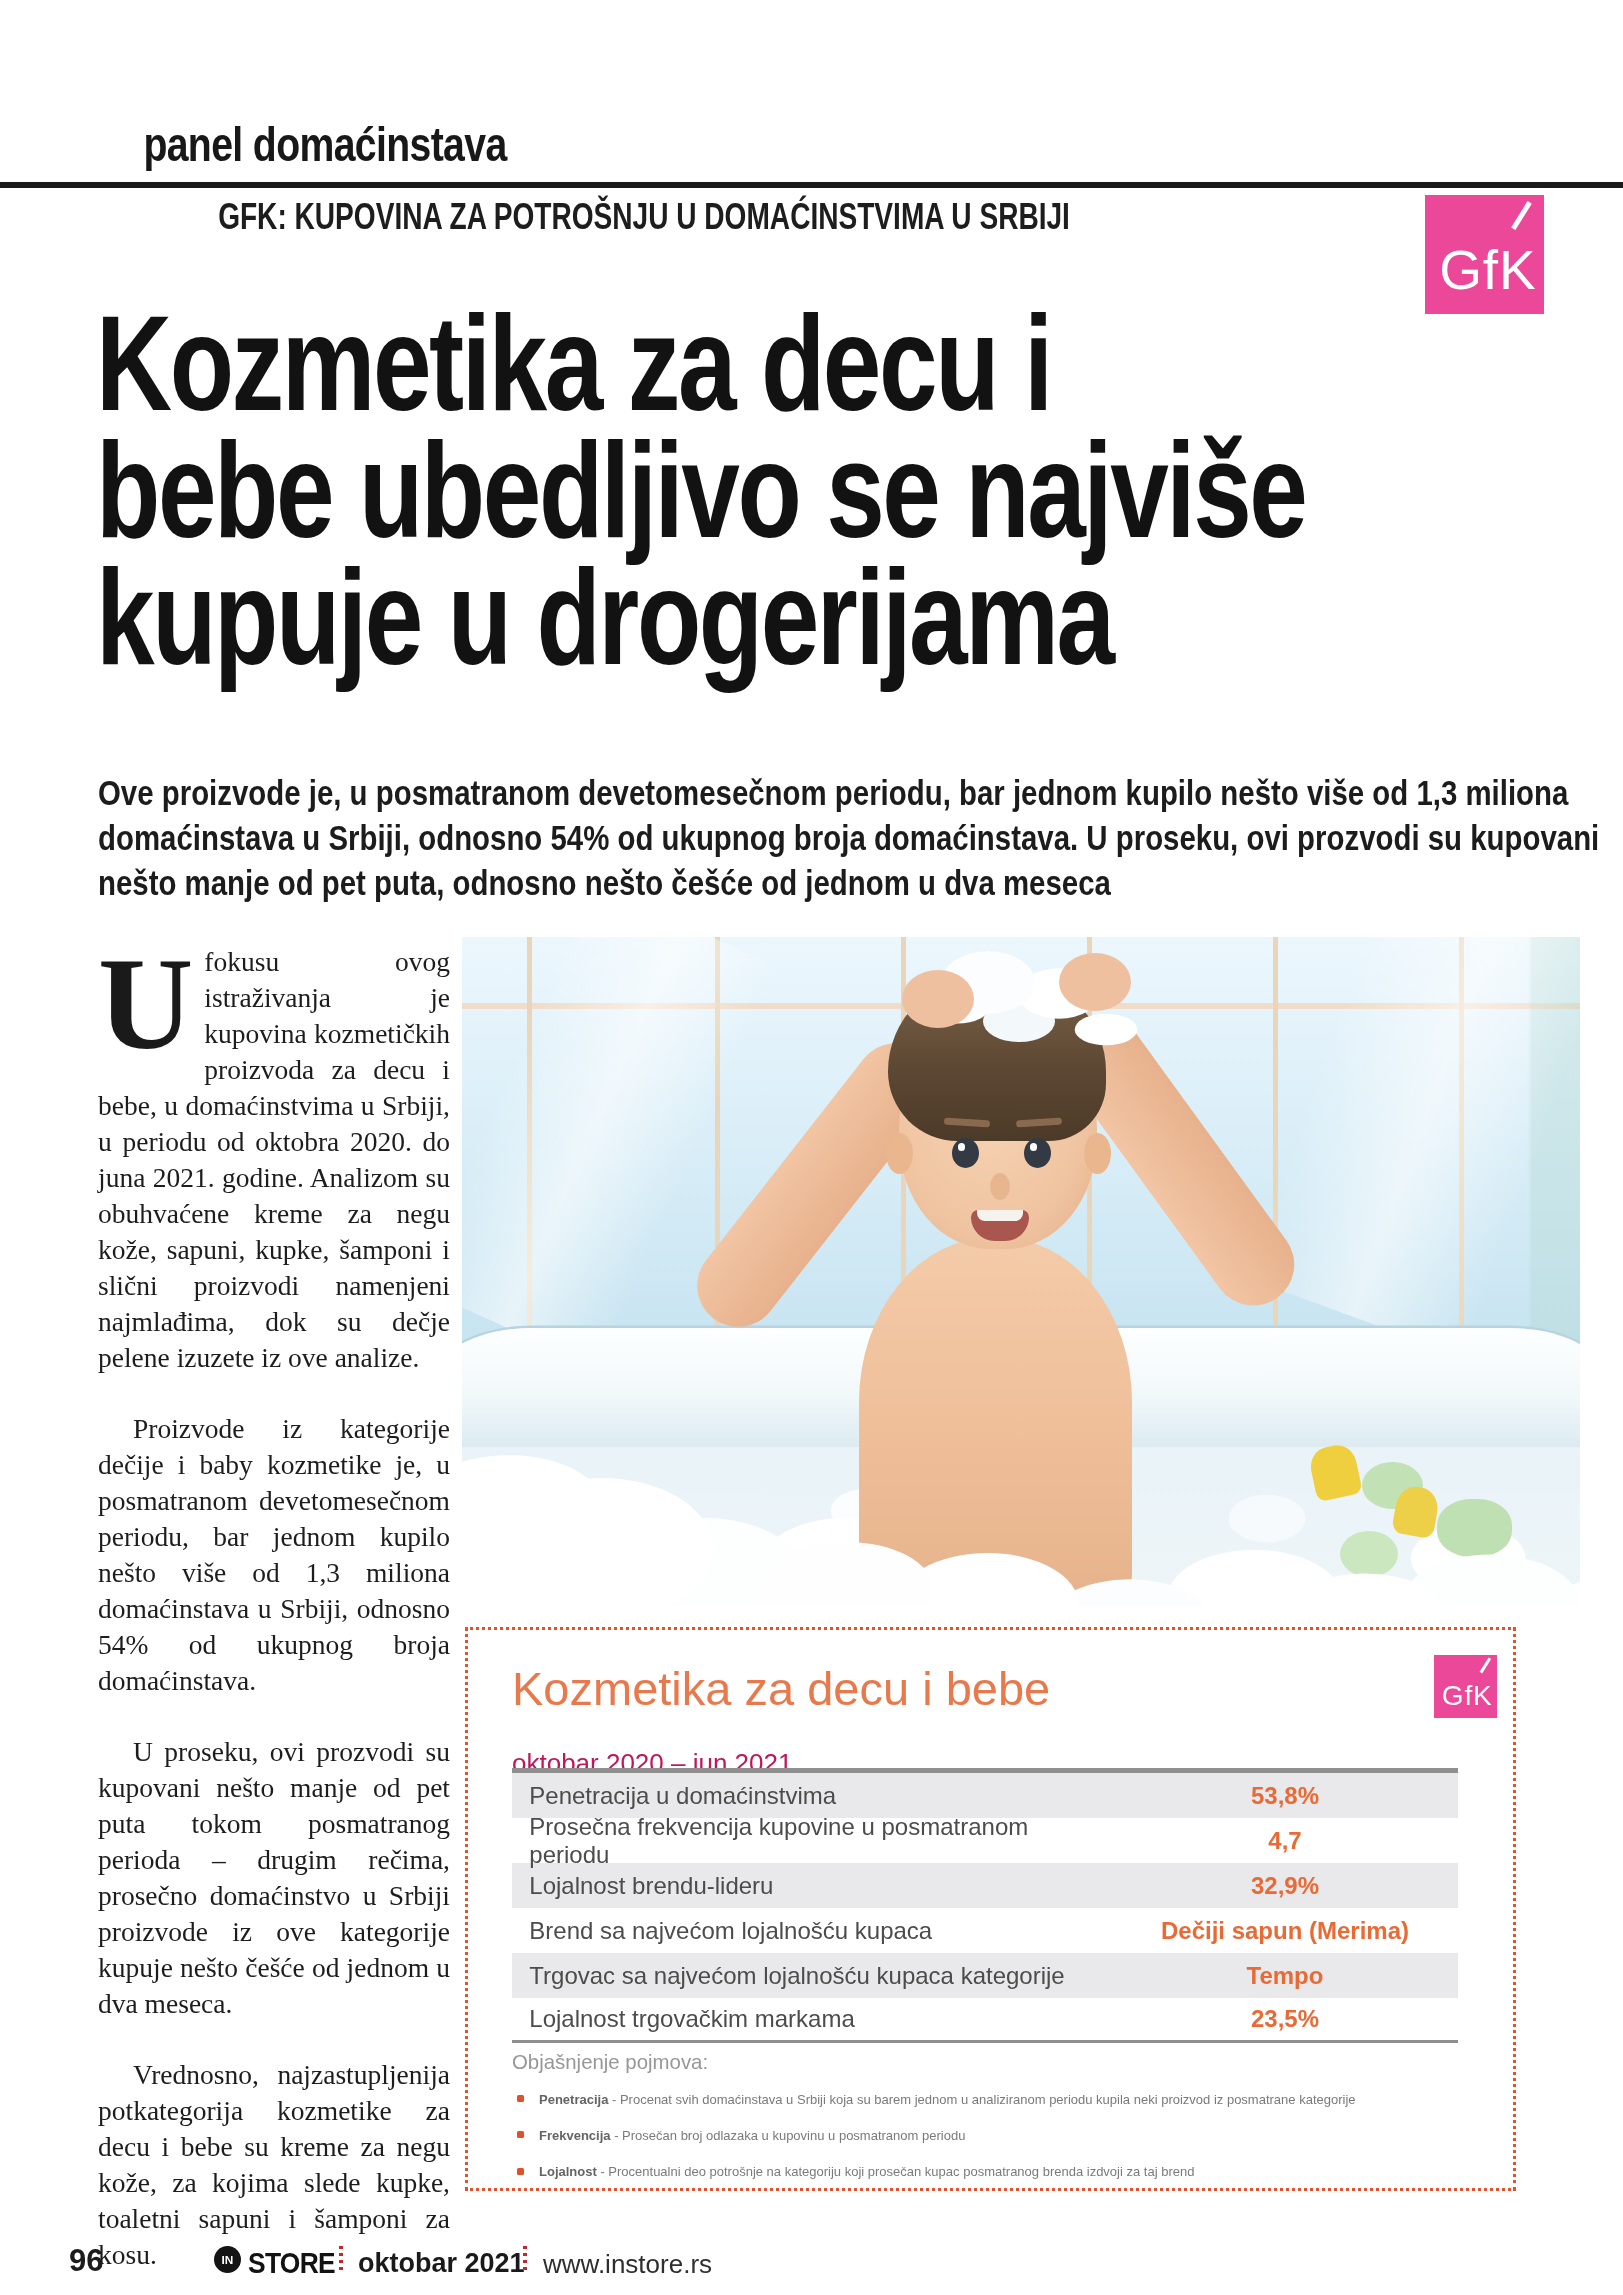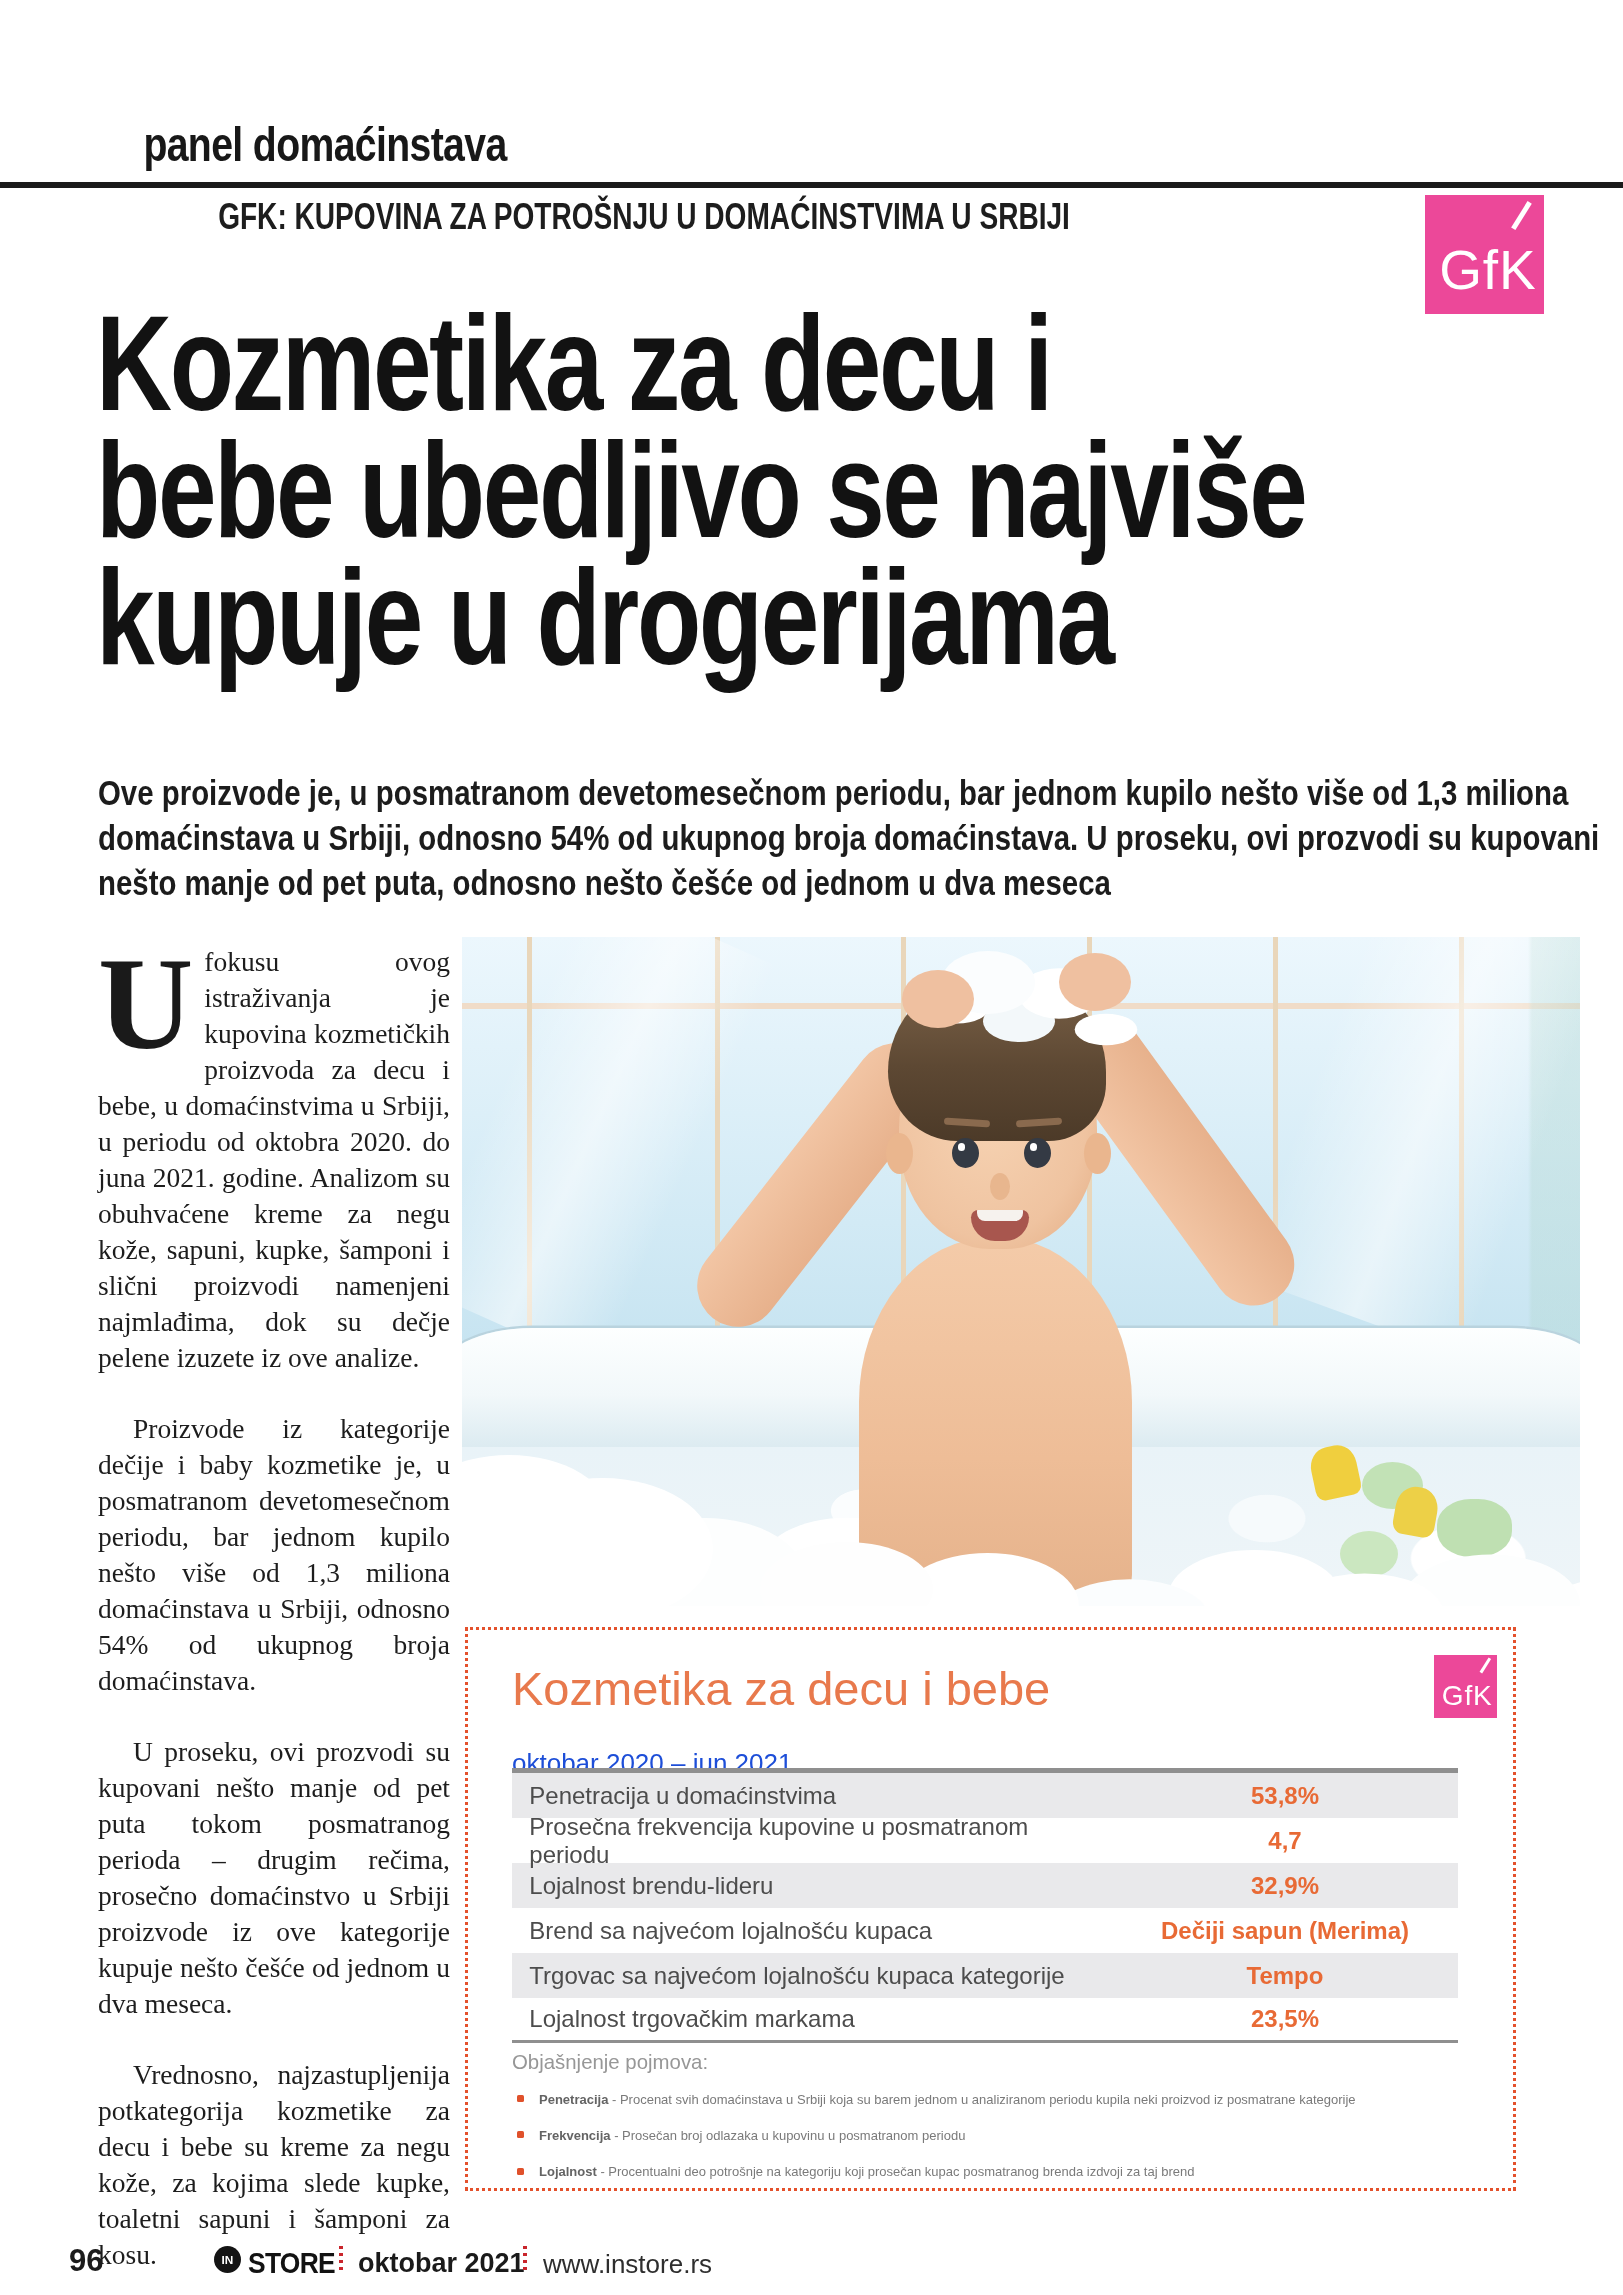--- a/index.html
+++ b/index.html
@@ -155,21 +155,21 @@
   .toy-g1 { left:900px; top:525px; width:61px; height:47px; background:#c2e2b6; border-radius:50%; }
   .toy-g2 { left:975px; top:562px; width:75px; height:58px; background:#bfe0b2; border-radius:45%; }
   .toy-g3 { left:878px; top:594px; width:58px; height:46px; background:#cbe7c0; border-radius:50%; }
 
   
   .infobox {
     position:absolute; left:465px; top:1627px; width:1051px; height:564px;
     border:3.9px dotted #e4512c; background:#ffffff;
   }
   .ib-title { position:absolute; left:44px; top:31px; font-size:47px; font-weight:400; color:#e8794c; letter-spacing:0; }
-  .ib-subtitle { position:absolute; left:44px; top:118px; font-size:26px; color:#1d4ed8; }
+  .ib-subtitle { position:absolute; left:44px; top:118px; font-size:26px; color:#be185d; }
   .ib-table { position:absolute; left:44px; top:138px; width:946px; border-top:5.5px solid #8f8f8f; margin-top:0; }
   .ib-row { display:flex; align-items:center; height:45px; }
   .ib-row.shaded { background:#e9e9eb; }
   .ib-table .last { border-bottom:3.9px solid #8f8f8f;align-items:center; }
   .ib-label { flex:1; padding-left:17.3px; font-size:24px; color:#4c4c4c; }
   .ib-value { width:346px; text-align:center; font-size:24px; font-weight:700; color:#e86a35; }
   .ib-legend { position:absolute; left:44px; top:421px; width:974px; }
   .ib-legend-heading { font-size:20.4px; color:#979797; margin-bottom:12.6px; }
   .ib-item { position:relative; padding-left:27px; font-size:13px; line-height:26px; color:#7a7a7a; margin-bottom:10.2px; }
   .ib-item .marker { position:absolute; left:4.7px; top:8.6px; width:7px; height:7px; background:#e0512b; border-radius:1.6px; }

